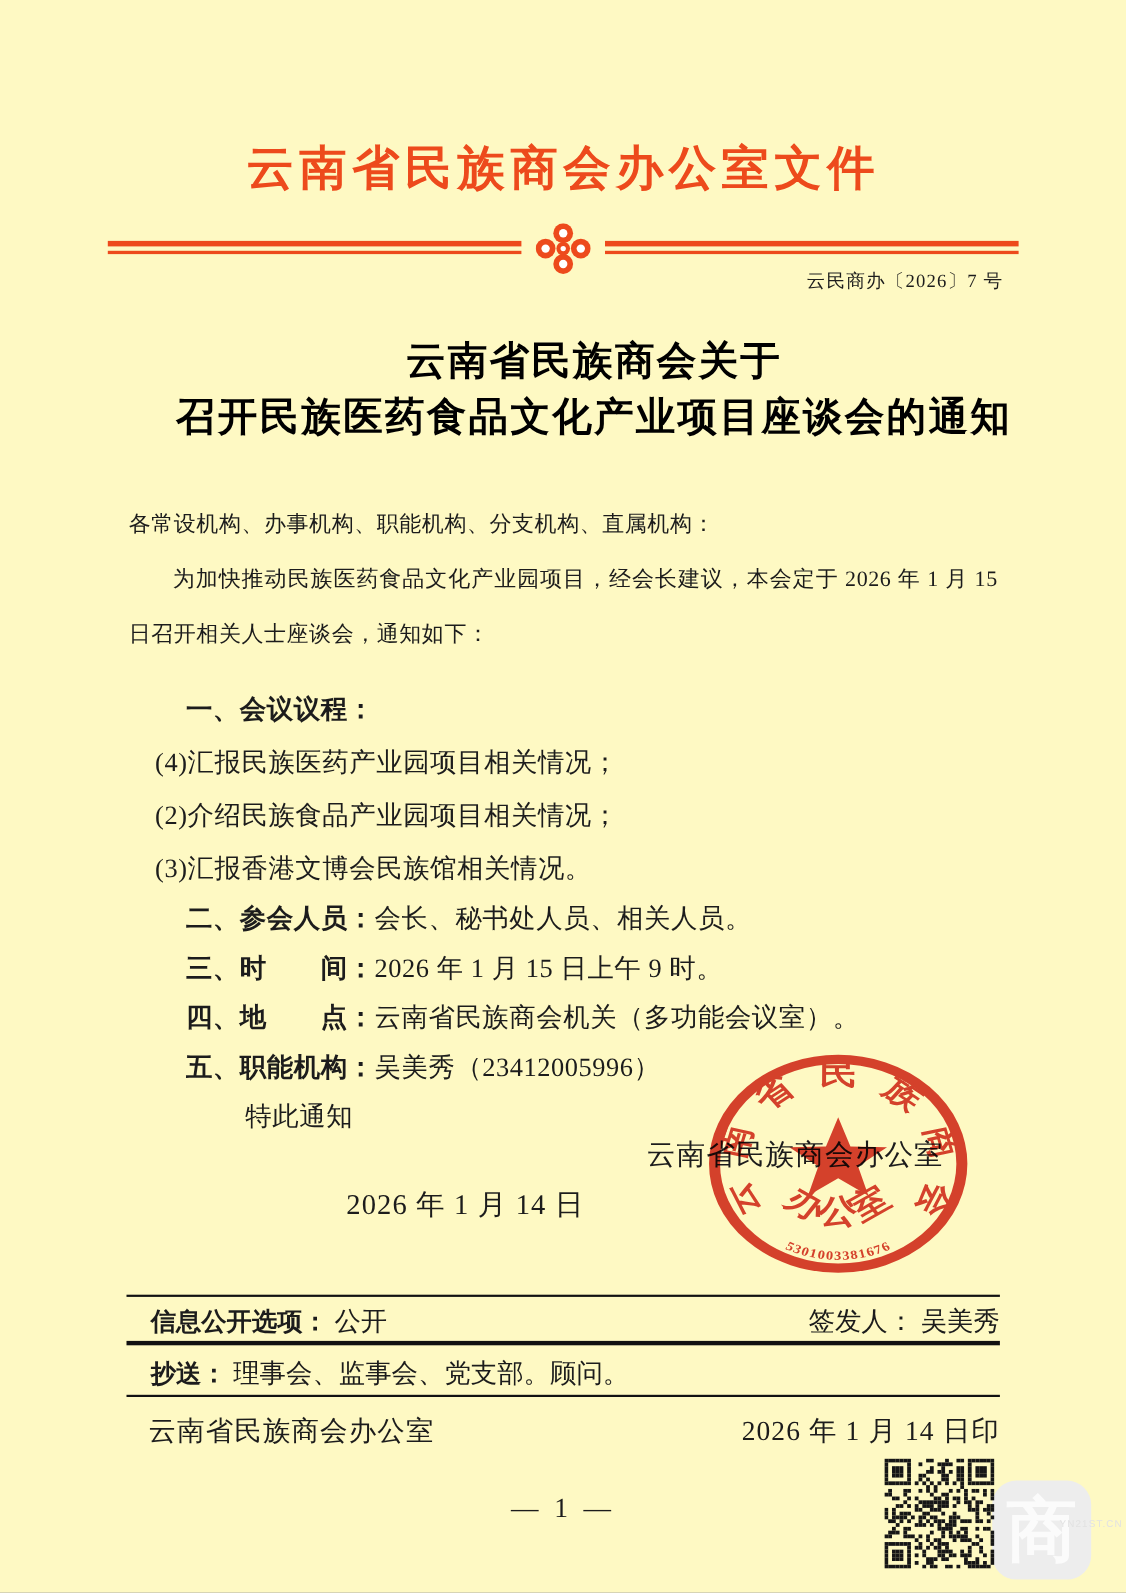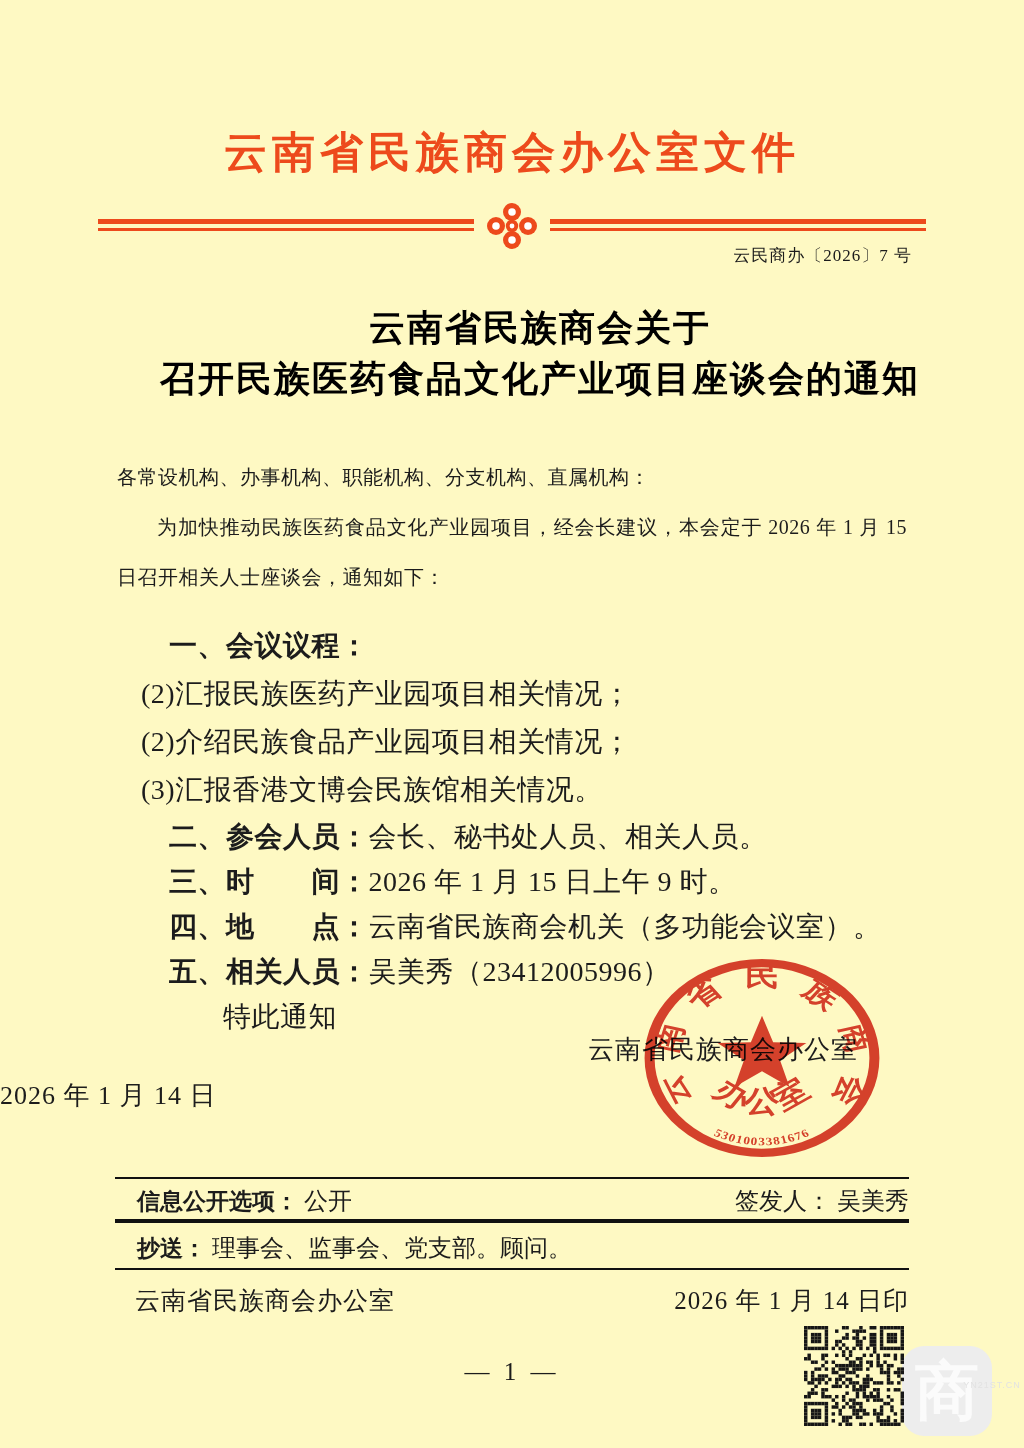--- a/index.html
+++ b/index.html
@@ -44,35 +44,35 @@
   }
   
   .body-block{
     position:absolute;top:452px;left:117px;width:790px;
     font-size:20px;line-height:50px;letter-spacing:0.5px;
   }
   .intro{ text-indent:2em; text-align:justify; margin:0; }
   .salutation{ margin:0; }
   .list-block{
     position:absolute;top:622px;left:117px;width:800px;
-    font-size:28px;letter-spacing:0.5px;
+    font-size:24px;letter-spacing:0.5px;
   }
   .agenda-heading{line-height:48px;padding-left:52px;font-weight:bold;}
   .agenda-item{line-height:48px;padding-left:24px;}
   .detail{line-height:45px;padding-left:52px;}
   .detail .lbl{font-weight:bold;}
   .closing{line-height:45px;padding-left:106px;}
   
   .sign-org{
     position:absolute;top:1032px;left:0;width:858px;
     text-align:right;font-size:26px;letter-spacing:1px;
   }
   .sign-date{
     position:absolute;top:1078px;left:0;width:846px;
-    text-align:left;font-size:26px;letter-spacing:1px;
+    text-align:center;font-size:26px;letter-spacing:1px;
   }
   .stamp{
     position:absolute;left:634px;top:950px;width:256px;height:216px;
     opacity:0.88;mix-blend-mode:multiply;
   }
   .stamp text{font-family:"Liberation Serif","DejaVu Serif",serif;font-weight:bold;}
   
   .meta-line{position:absolute;left:115px;width:794px;background:#111;}
   .l1{top:1177px;height:2px;}
   .l2{top:1219px;height:4px;}
@@ -146,34 +146,34 @@
     <div>召开民族医药食品文化产业项目座谈会的通知</div>
   </div>
 
   <div class="body-block">
     <p class="salutation">各常设机构、办事机构、职能机构、分支机构、直属机构：</p>
     <p class="intro">为加快推动民族医药食品文化产业园项目，经会长建议，本会定于 2026 年 1 月 15 日召开相关人士座谈会，通知如下：</p>
   </div>
 
   <div class="list-block">
     <div class="agenda-heading">一、会议议程：</div>
-    <div class="agenda-item">(2)汇报民族医药产业园项目相关情况；</div>
+    <div class="agenda-item">(4)汇报民族医药产业园项目相关情况；</div>
     <div class="agenda-item">(2)介绍民族食品产业园项目相关情况；</div>
     <div class="agenda-item">(3)汇报香港文博会民族馆相关情况。</div>
     <div class="detail">
       <span class="lbl">二、参会人员：</span><span>会长、秘书处人员、相关人员。</span>
     </div>
     <div class="detail">
       <span class="lbl">三、时　　间：</span><span>2026 年 1 月 15 日上午 9 时。</span>
     </div>
     <div class="detail">
       <span class="lbl">四、地　　点：</span><span>云南省民族商会机关（多功能会议室）。</span>
     </div>
     <div class="detail">
-      <span class="lbl">五、相关人员：</span><span>吴美秀（23412005996）</span>
+      <span class="lbl">五、职能机构：</span><span>吴美秀（23412005996）</span>
     </div>
     <div class="closing">特此通知</div>
   </div>
 
   <div class="sign-org">云南省民族商会办公室</div>
   <div class="sign-date">2026 年 1 月 14 日</div>
 
   <svg class="stamp" viewBox="0 0 230 230" preserveAspectRatio="none">
     <defs>
       <path id="arcTop" d="M 51.9 159.2 A 77 77 0 1 1 178.1 159.2" fill="none"></path>

